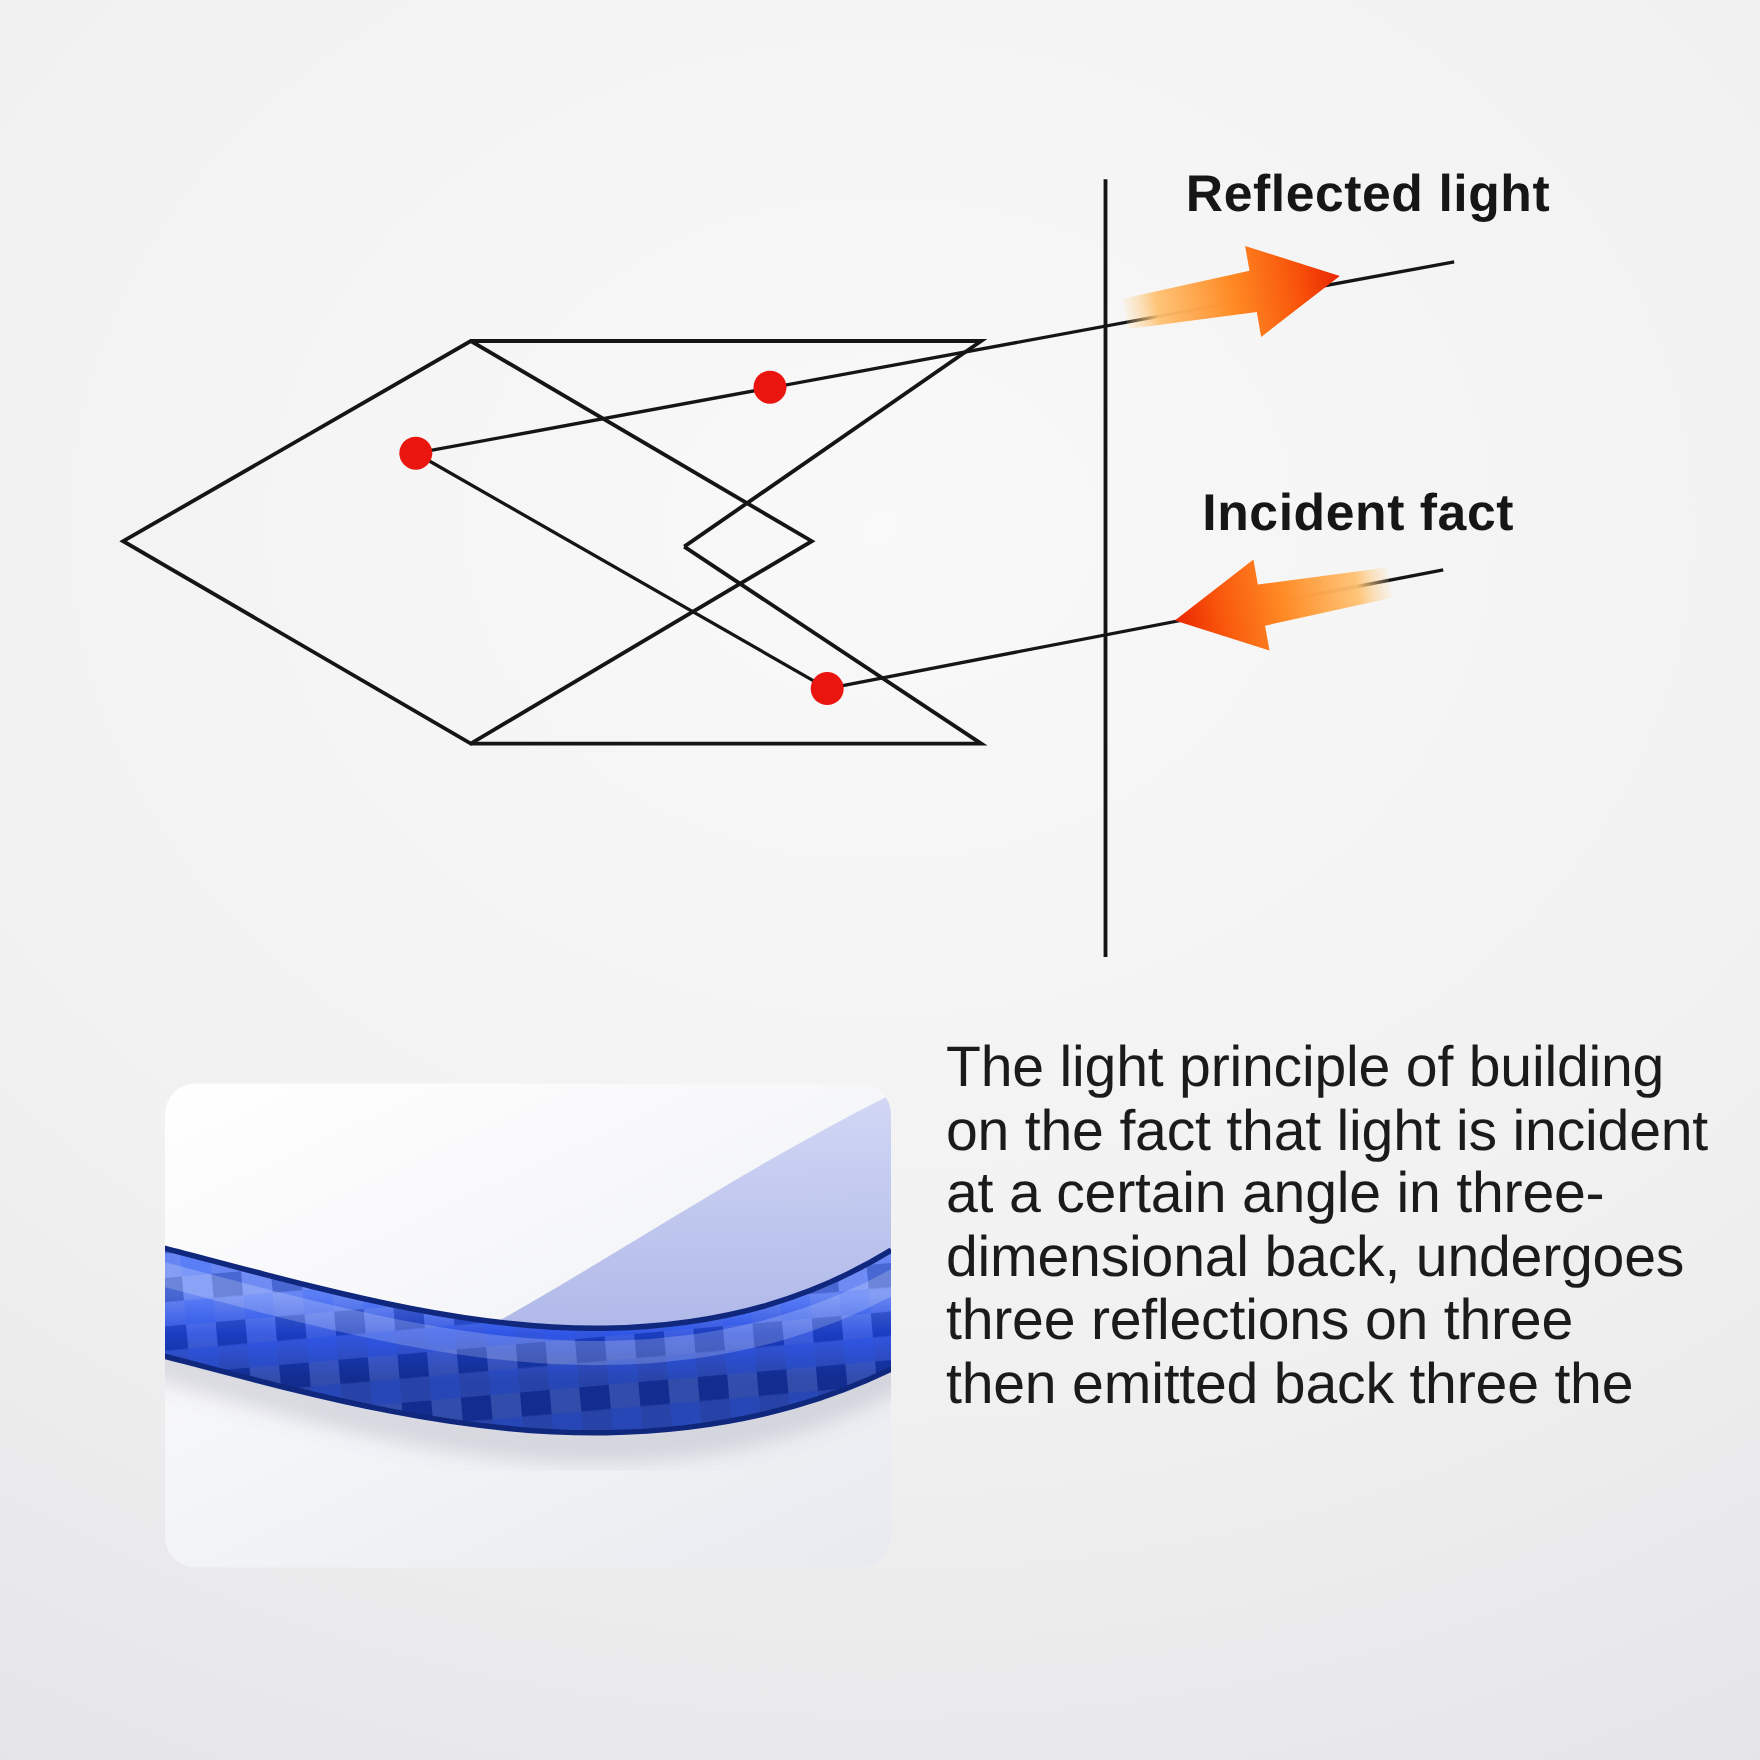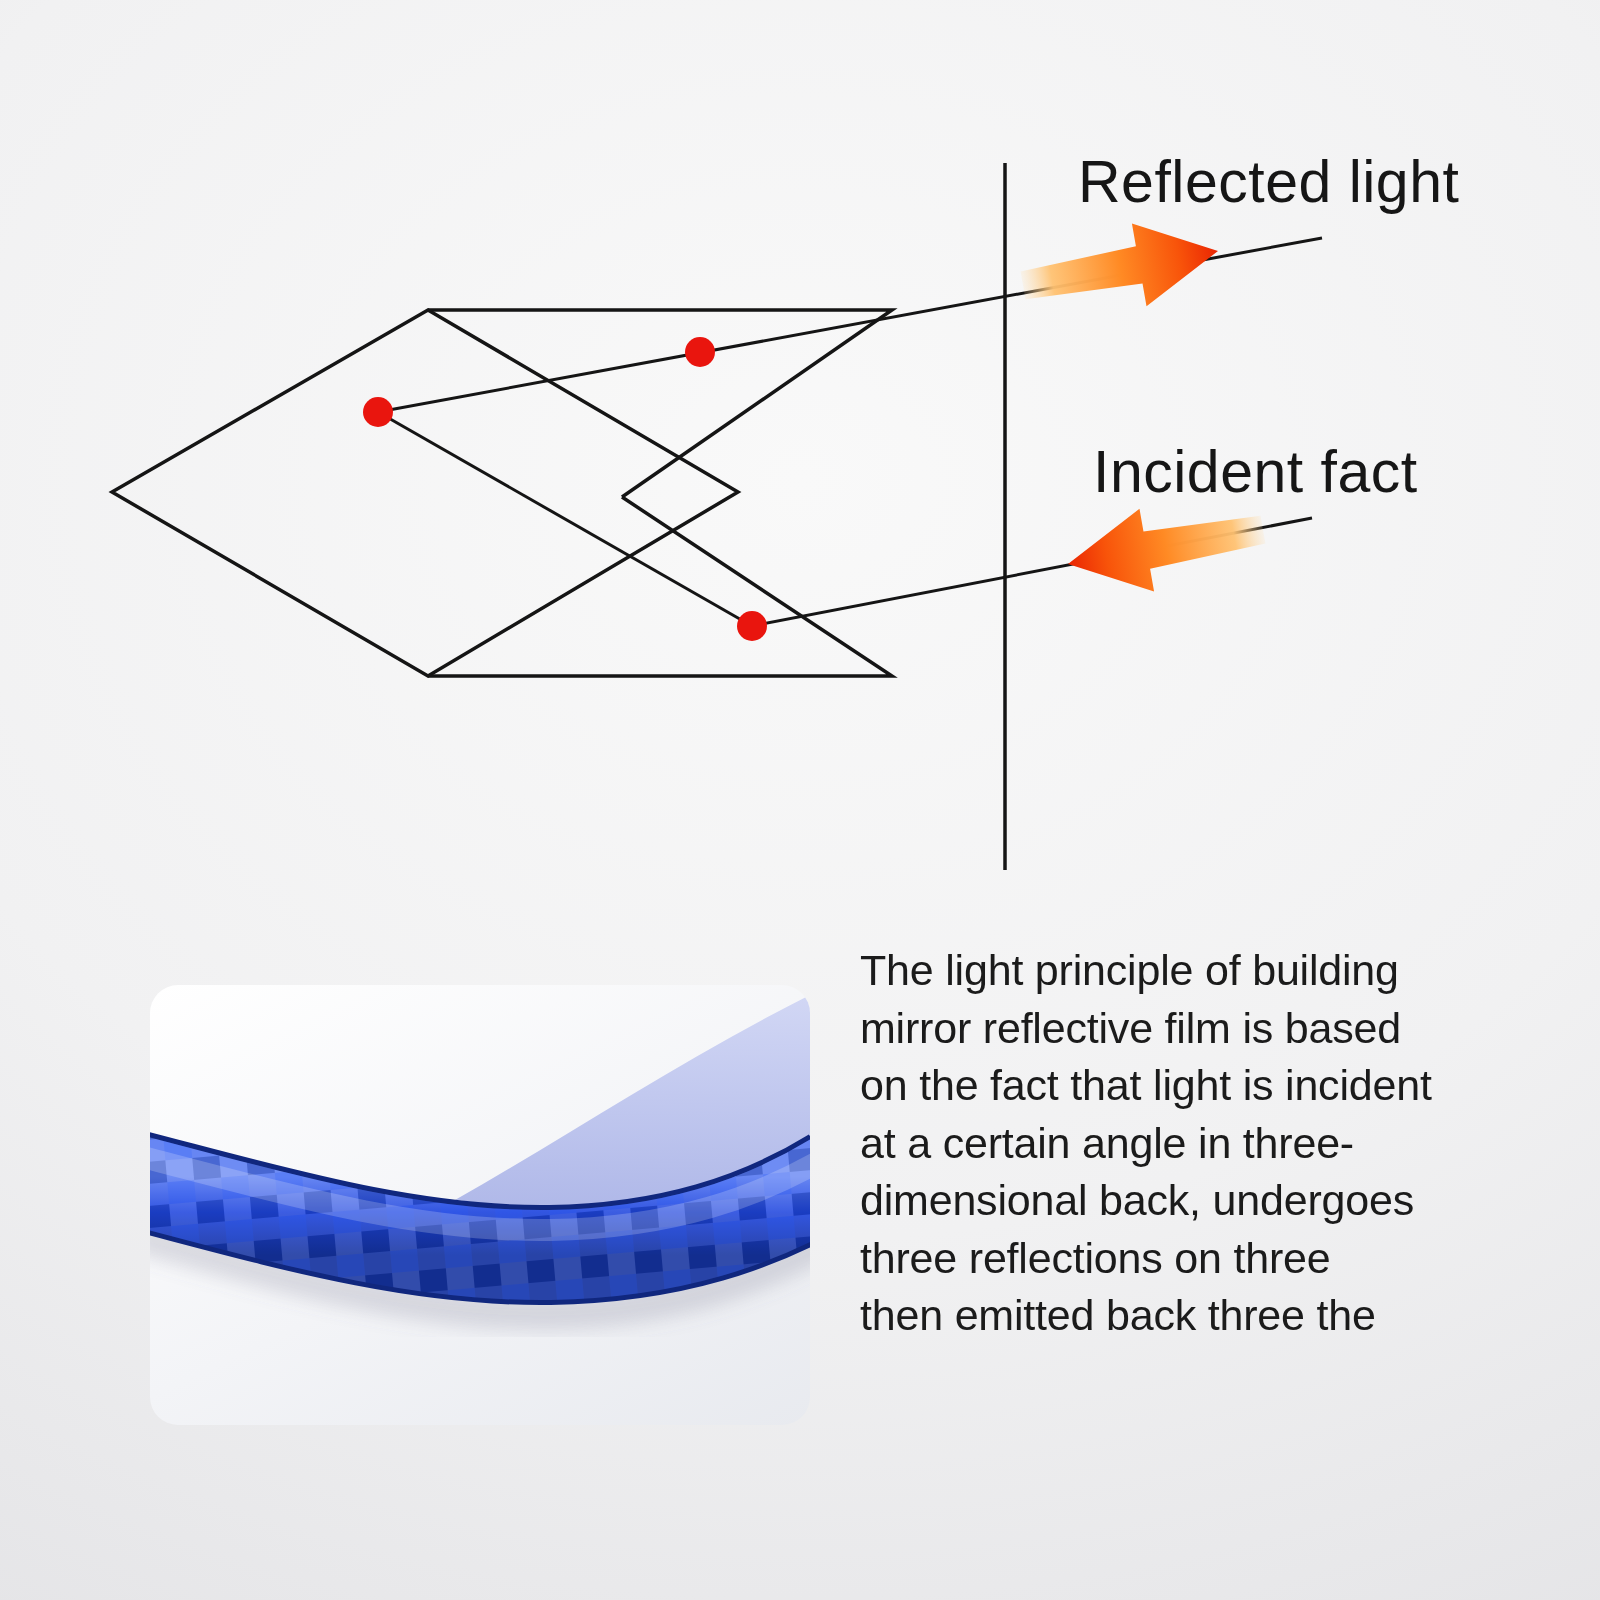--- a/index.html
+++ b/index.html
@@ -7,30 +7,31 @@
     position:relative;
     width:1600px;height:1600px;
     overflow:hidden;
     background:radial-gradient(ellipse 120% 95% at 50% 30%, #f9f9f9 0%, #f1f1f2 50%, #e0e0e3 100%);
     font-family:"Liberation Sans", sans-serif;
   }
   .diagram-svg{position:absolute;left:0;top:0;width:1600px;height:1600px;}
   .ray-label{
     position:absolute;
     color:#161616;
-    font-size:59px;
+    font-size:47px;
     letter-spacing:0.5px;
     white-space:nowrap;
+    font-weight:bold;
   }
   .label-reflected{left:1078px;top:148px;}
   .label-incident{left:1093px;top:438px;}
   .caption{
     position:absolute;left:860px;top:942px;
     color:#1b1b1b;
-    font-size:43px;
+    font-size:52px;
     line-height:57.5px;
     letter-spacing:-0.2px;
   }
   .caption div{white-space:nowrap;}
   .photo{
     position:absolute;left:150px;top:985px;
     width:660px;height:440px;
     border-radius:28px;
     overflow:hidden;
     background:linear-gradient(155deg,#ffffff 0%,#f3f4f7 55%,#e8eaef 100%);
@@ -124,21 +125,20 @@
       <path d="M -15 195 C 120 230, 260 272, 400 270 C 520 268, 610 238, 685 192" fill="none" stroke="url(#bandGrad)" stroke-width="90"></path>
 
       <path d="M -15 195 C 120 230, 260 272, 400 270 C 520 268, 610 238, 685 192" fill="none" stroke="url(#chk)" stroke-width="90"></path>
 
       <path d="M -15 170 C 120 205, 260 247, 400 245 C 520 243, 610 213, 685 167" fill="none" stroke="rgba(255,255,255,0.20)" stroke-width="22"></path>
     </svg>
   </div>
 
   <div class="caption">
     <div>The light principle of building</div>
-    <div>mirror reflective film is based</div>
     <div>on the fact that light is incident</div>
     <div>at a certain angle in three-</div>
     <div>dimensional back, undergoes</div>
     <div>three reflections on three</div>
     <div>then emitted back three the</div>
   </div>
 
 </div>
 
 </body></html>

